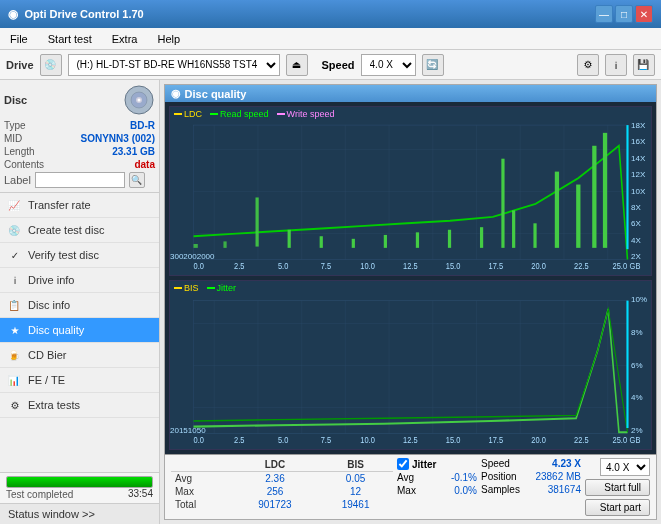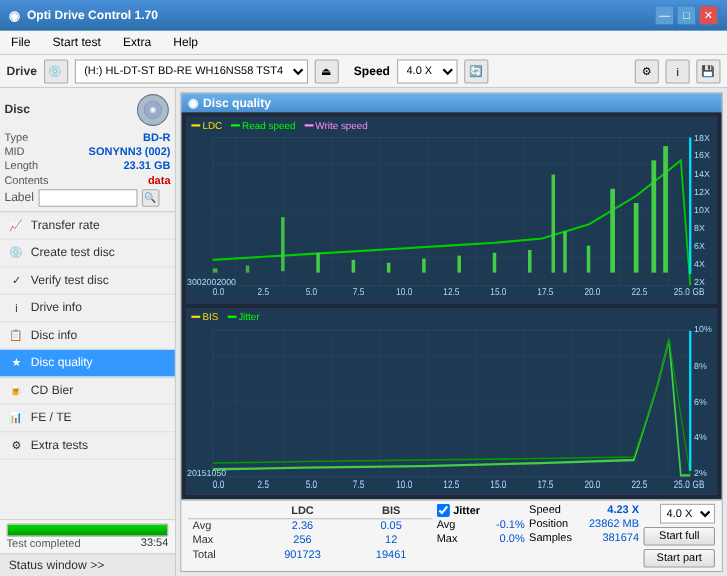--- a/index.html
+++ b/index.html
@@ -377,21 +377,21 @@
       font-weight: normal;
     }
     .action-btn {
       background: linear-gradient(to bottom, #f8f8f8, #e0e0e0);
       border: 1px solid #999;
       padding: 2px 8px;
       font-size: 10px;
       cursor: pointer;
       border-radius: 2px;
       min-width: 65px;
-      text-align: center;
+      text-align: right;
     }
 
     .speed-select-small {
       background: white;
       border: 1px solid #aaa;
       font-size: 10px;
       padding: 1px;
       width: 50px;
       height: 18px;
     }

